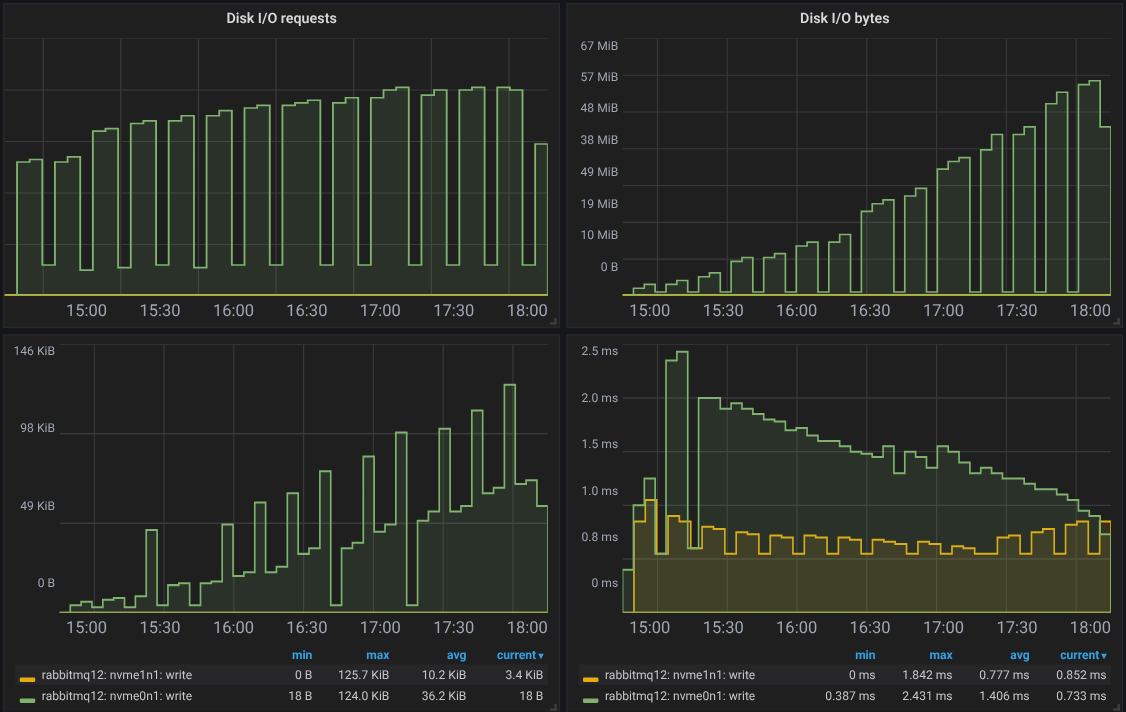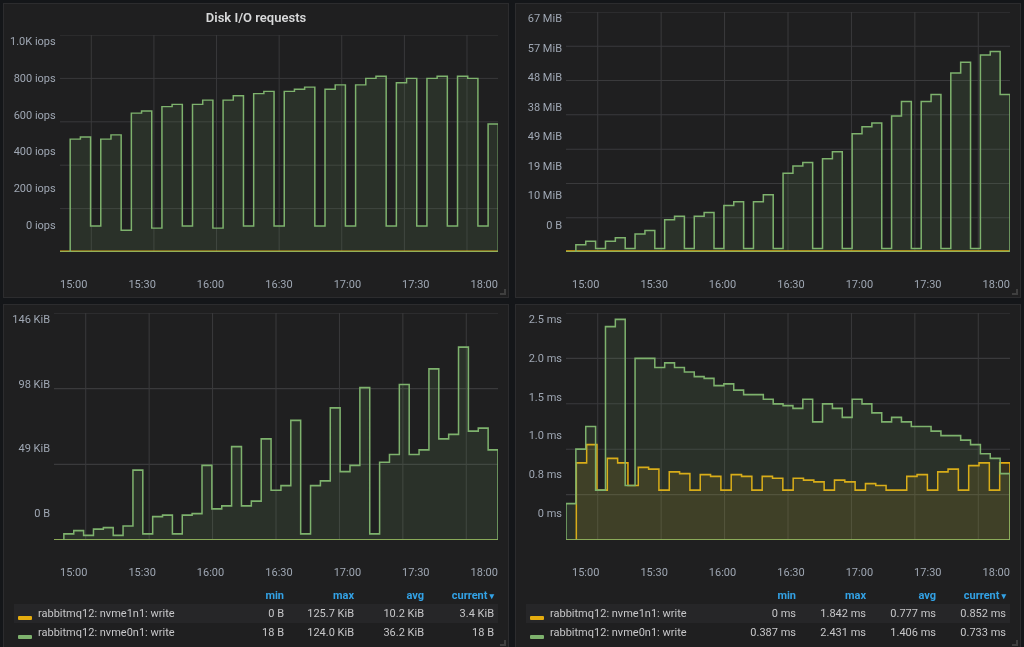--- a/index.html
+++ b/index.html
@@ -52,23 +52,22 @@
   .plot {
     flex: 1;
     position: relative;
     margin: 8px 10px 0 0;
   }
   .plot svg { position: absolute; inset: 0; width: 100%; height: 100%; }
   .x-axis {
     display: flex;
     justify-content: space-between;
     color: #9fa7b3;
-    font-size: 11px;
+    font-size: 15px;
     padding: 4px 10px 6px 56px;
-    margin-top: 22px;
   }
   .legend-table {
     padding: 2px 10px 6px 10px;
     font-size: 11px;
   }
   .legend-header {
     display: grid;
     grid-template-columns: 1fr 70px 70px 70px 70px;
     color: #33a2e5;
     text-align: right;
@@ -106,28 +105,20 @@
   .series-line { fill-opacity: 0.12; stroke-width: 1.5; }
   .sort-caret::after { content: "▾"; font-size: 9px; margin-left: 2px; }
 </style>
 </head>
 <body>
 
 <div class="grid" id="grid">
     <div class="panel">
       <div class="panel-title">Disk I/O requests</div>
       <div class="chart-area">
-        <div class="y-axis">
-          <span>1.0K iops</span>
-          <span>800 iops</span>
-          <span>600 iops</span>
-          <span>400 iops</span>
-          <span>200 iops</span>
-          <span>0 iops</span>
-        </div>
         <div class="plot">
           <svg viewBox="0 0 440 240" preserveAspectRatio="none">
             <line x1="0" x2="440" y1="0" y2="0" class="grid-line"></line>
             <line x1="0" x2="440" y1="48" y2="48" class="grid-line"></line>
             <line x1="0" x2="440" y1="96" y2="96" class="grid-line"></line>
             <line x1="0" x2="440" y1="144" y2="144" class="grid-line"></line>
             <line x1="0" x2="440" y1="192" y2="192" class="grid-line"></line>
             <line x1="0" x2="440" y1="240" y2="240" class="grid-line"></line>
             <line x1="31.428571428571427" x2="31.428571428571427" y1="0" y2="240" class="grid-line"></line>
             <line x1="94.28571428571428" x2="94.28571428571428" y1="0" y2="240" class="grid-line"></line>
@@ -146,20 +137,21 @@
         <span>15:30</span>
         <span>16:00</span>
         <span>16:30</span>
         <span>17:00</span>
         <span>17:30</span>
         <span>18:00</span>
       </div>
       <div class="resize-handle"></div>
     </div>
     <div class="panel">
+      <div class="panel-title">Disk I/O bytes</div>
       <div class="chart-area">
         <div class="y-axis">
           <span>67 MiB</span>
           <span>57 MiB</span>
           <span>48 MiB</span>
           <span>38 MiB</span>
           <span>49 MiB</span>
           <span>19 MiB</span>
           <span>10 MiB</span>
           <span>0 B</span>

